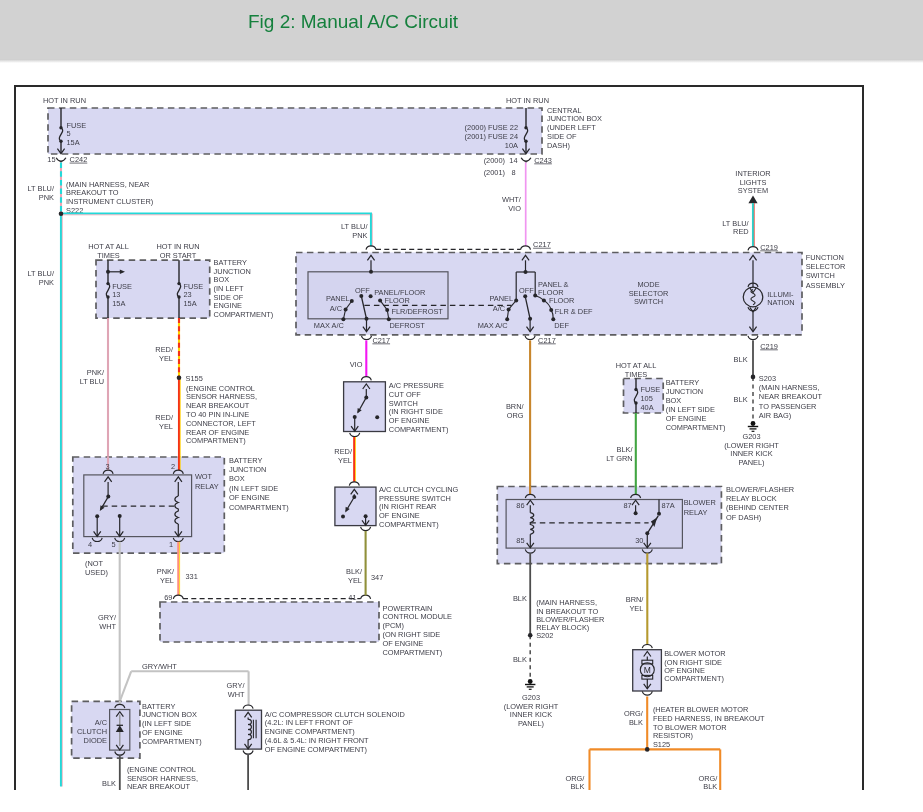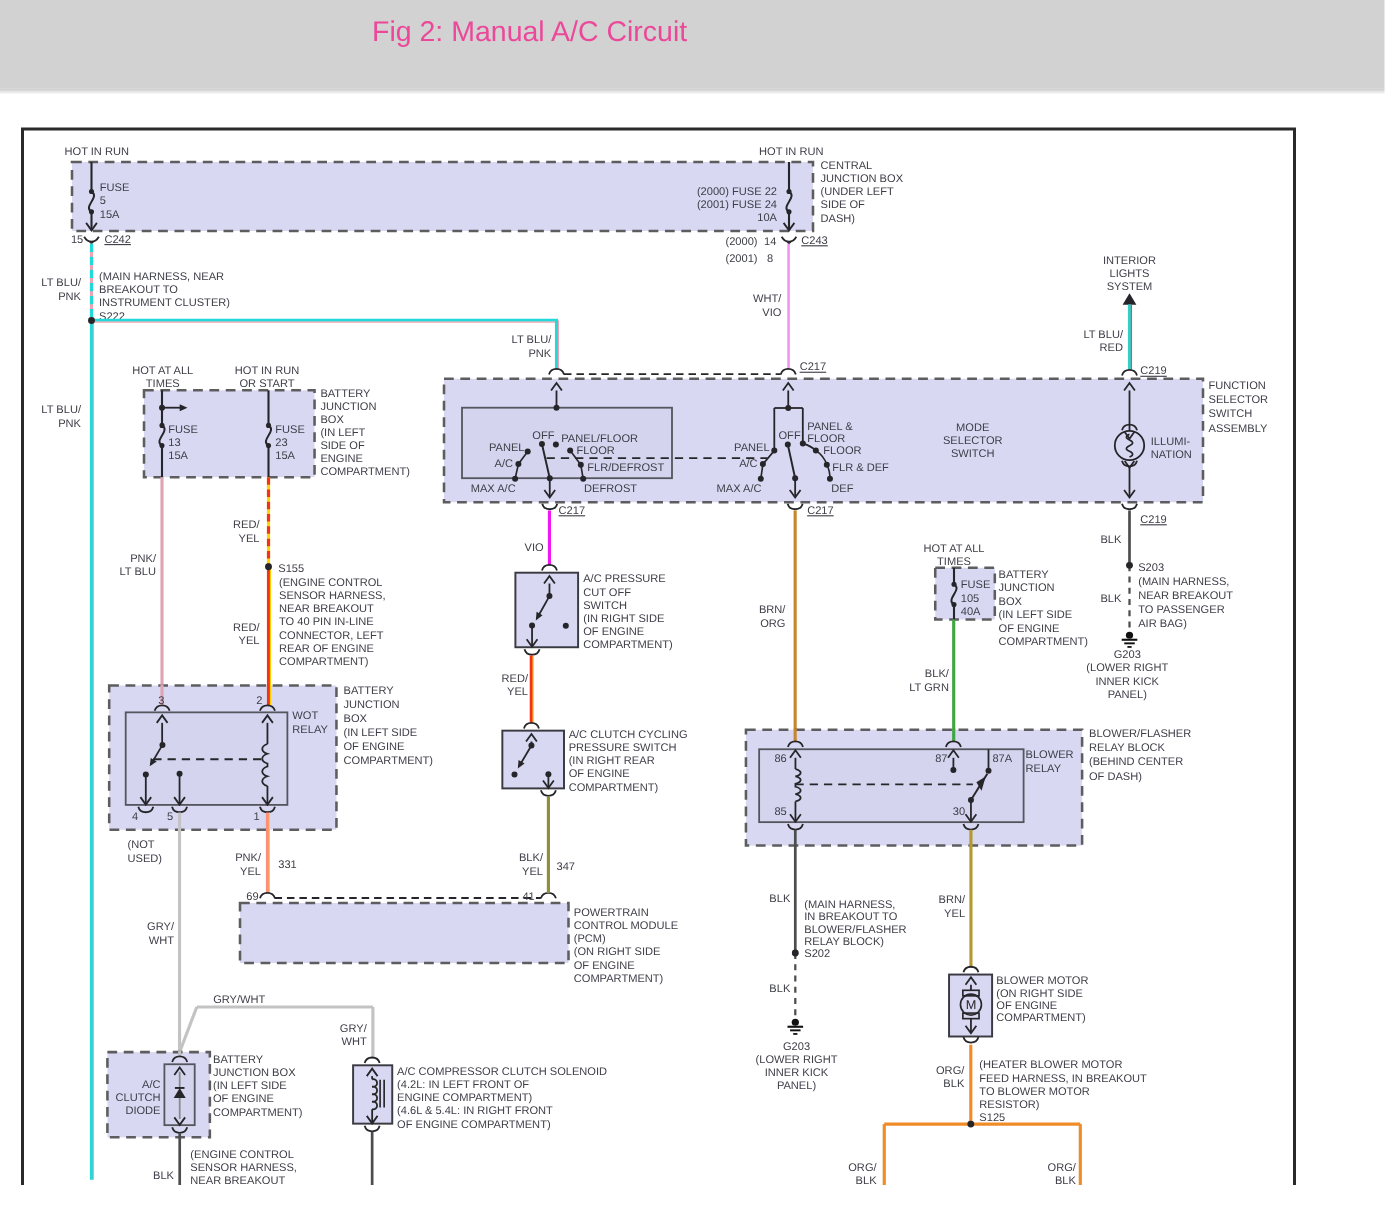--- a/index.html
+++ b/index.html
@@ -1,19 +1,19 @@
 <!DOCTYPE html>
 <html><head><meta charset="utf-8">
 <style>
 html,body{margin:0;padding:0;background:#ffffff;width:923px;height:812px;overflow:hidden;}
 *{font-family:"Liberation Sans",sans-serif;}
 .hdr{position:absolute;left:0;top:0;width:923px;height:59px;background:#d2d2d2;}
 .hdr:after{content:"";position:absolute;left:0;top:59px;width:923px;height:4px;
 background:linear-gradient(#c9c9c9,#ffffff);}
-.title{position:absolute;left:248px;top:11px;font-size:19px;color:#ec4899;}
+.title{position:absolute;left:248px;top:11px;font-size:19px;color:#15803d;}
 svg{position:absolute;left:0;top:0;}
 </style></head>
 <body>
 <div class="hdr"></div>
 <div class="title">Fig 2: Manual A/C Circuit</div>
 <svg width="923" height="812" viewBox="0 0 923 812">
 <clipPath id="clip">
       <rect x="0" y="64" width="923" height="726"></rect>
     </clipPath>
 <g clip-path="url(#clip)">

